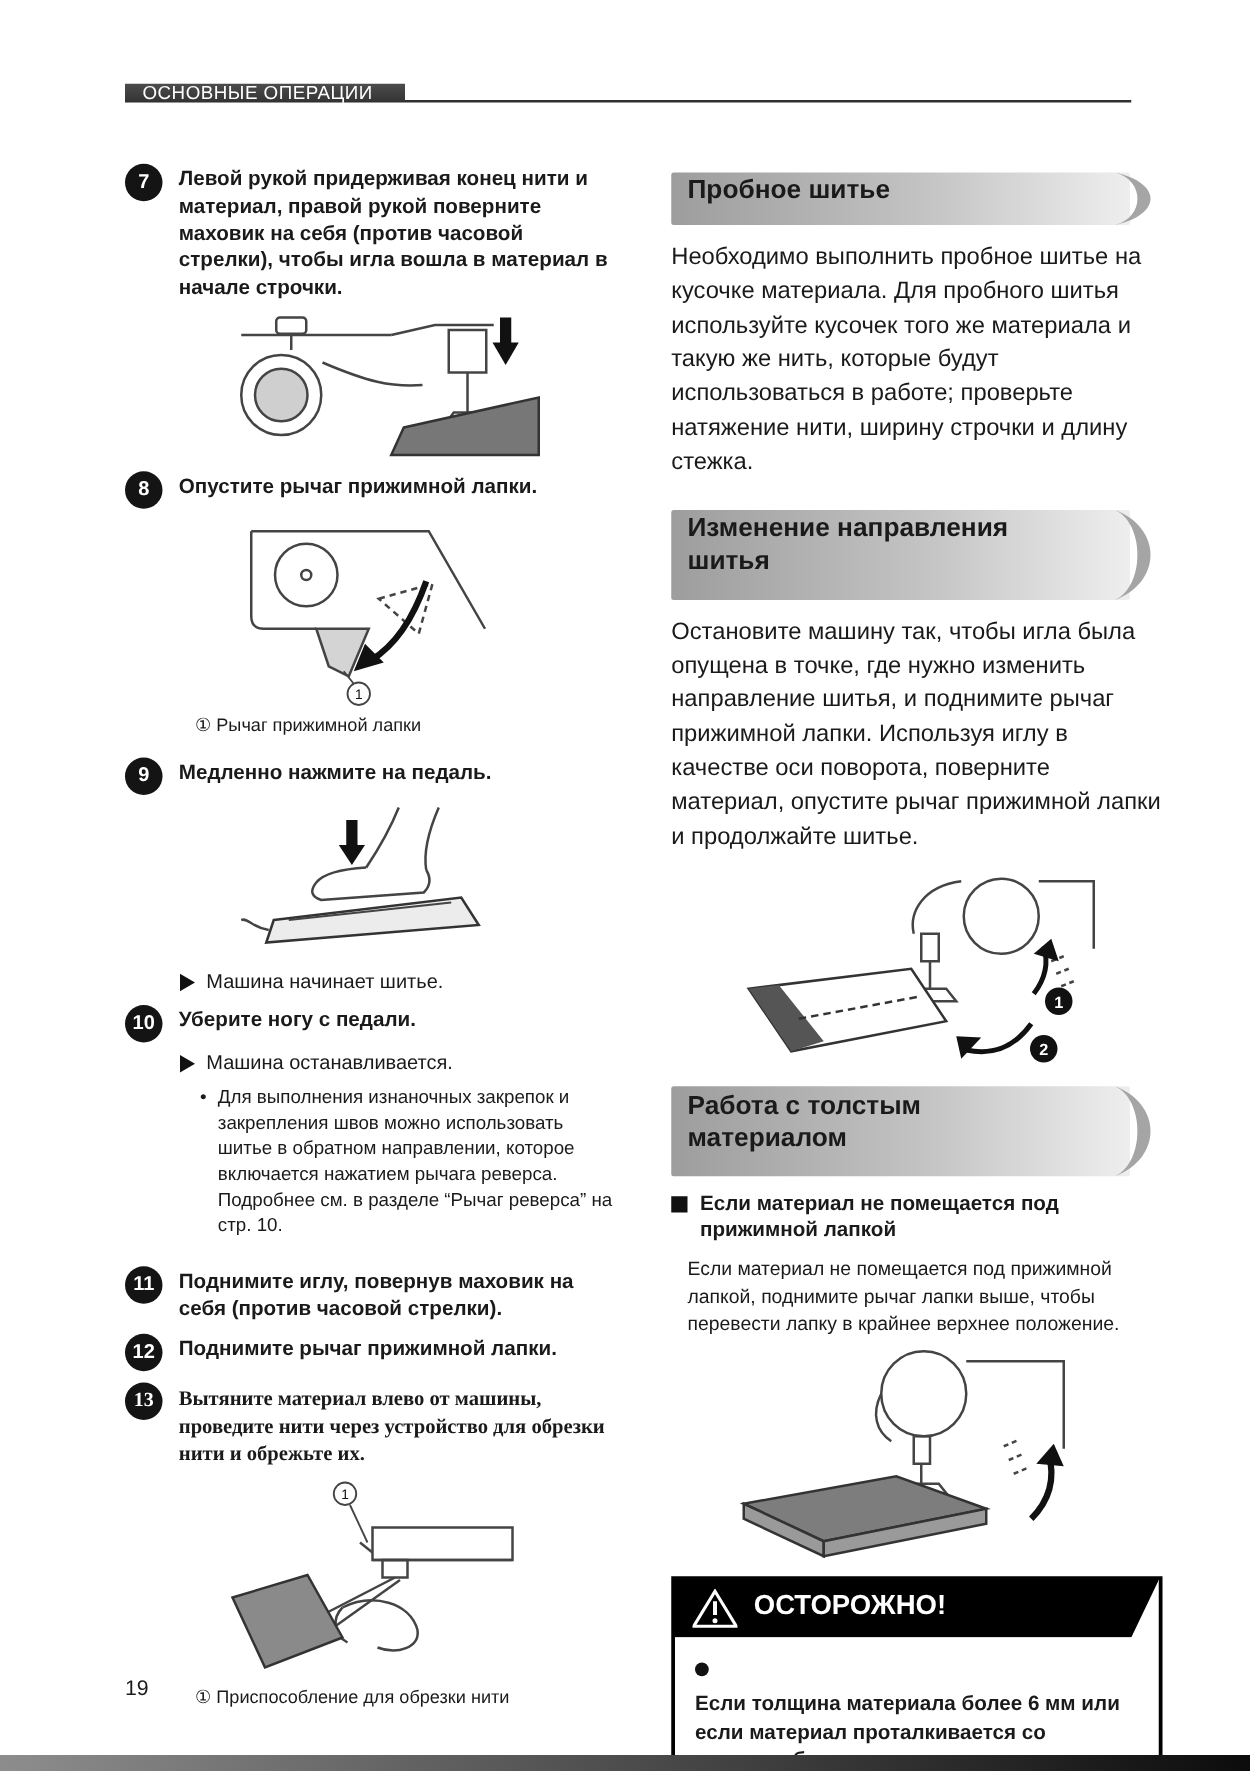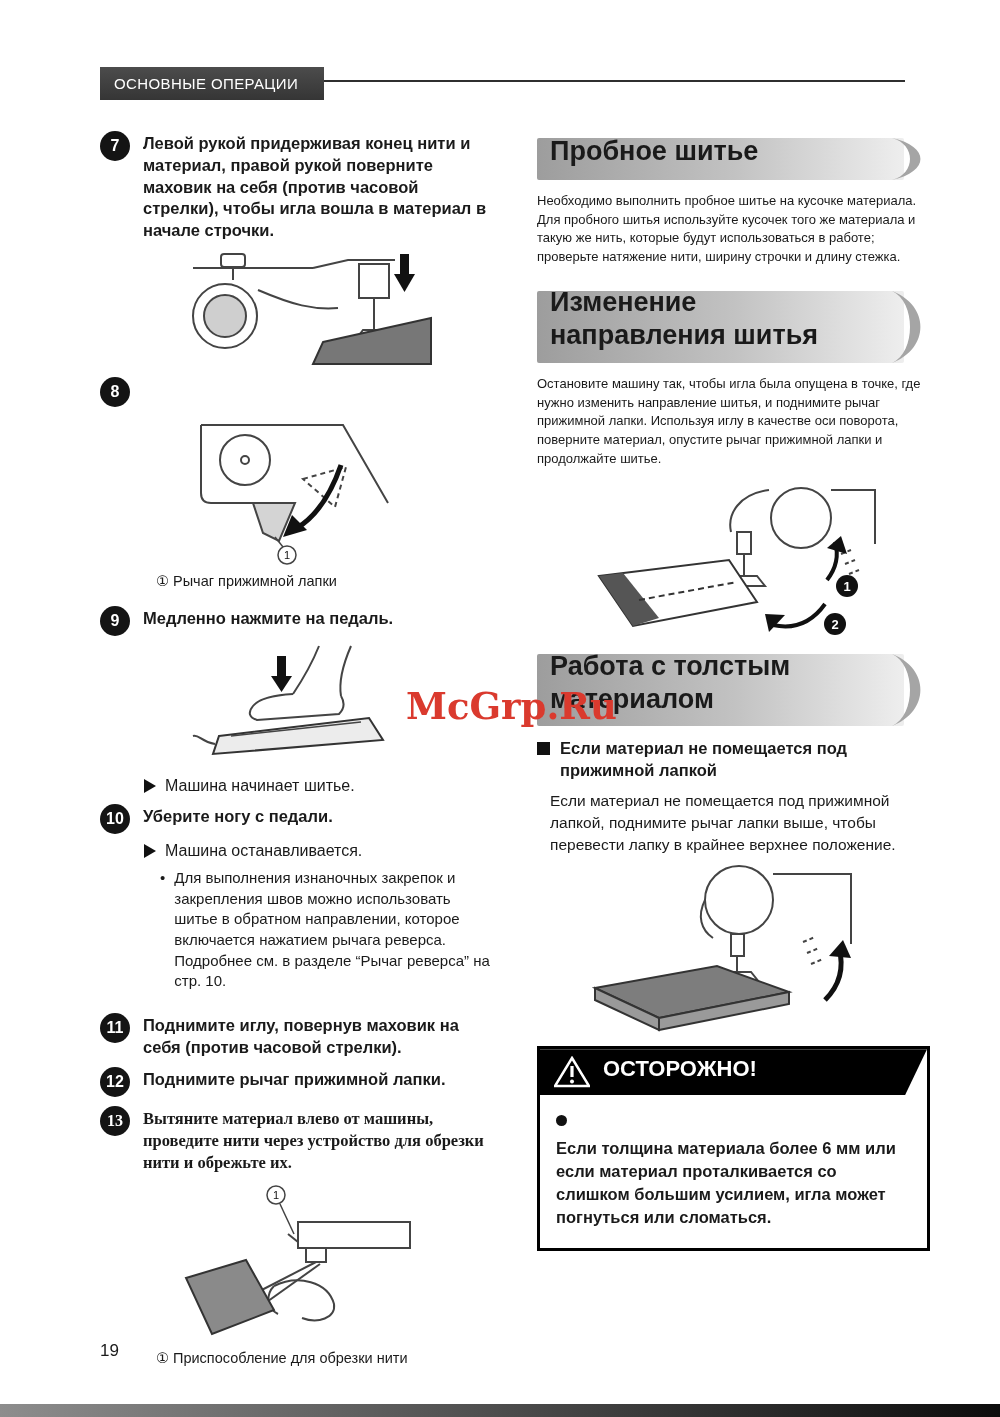--- a/index.html
+++ b/index.html
@@ -6,21 +6,21 @@
   html,body { margin:0; padding:0; background:#ffffff; }
   .page {
     position:relative; width:1000px; height:1417px; background:#ffffff;
     font-family:"Liberation Sans","DejaVu Sans",sans-serif; color:#1a1a1a;
     overflow:hidden;
   }
 
   
   .header-rule { position:absolute; left:100px; top:80px; width:805px; height:2px; background:#2f2f2f; }
   .header-bar {
-    position:absolute; left:100px; top:67px; width:224px; height:33px;
+    position:absolute; left:100px; top:67px; width:224px; height:14px;
     background:linear-gradient(180deg,#4c4c4c,#353535);
     color:#fff; display:flex; align-items:center; padding-left:14px;
     font-size:15px; letter-spacing:.4px;
   }
 
   
   .col-left  { position:absolute; left:100px; top:130px; width:396px; }
   .col-right { position:absolute; left:537px; top:138px; width:393px; }
 
   
@@ -42,24 +42,24 @@
   .note { display:flex; gap:9px; margin:4px 0 20px 60px; font-size:15px; line-height:1.38; width:332px; }
   .note-bullet { flex:none; }
 
   
   .sec-head { position:relative; height:42px; margin-bottom:12px; }
   .sec-head.tall { height:72px; }
   .sec-bar {
     position:absolute; left:0; top:0; bottom:0; right:26px;
     background:linear-gradient(90deg,#9d9d9d 0%,#c3c3c3 55%,#eeeeee 100%);
     display:flex; align-items:center; padding:0 56px 15px 13px;
-    font-size:27px; font-weight:bold; line-height:1.22; border-radius:2px;
+    font-size:21px; font-weight:bold; line-height:1.22; border-radius:2px;
   }
   .sec-crescent { position:absolute; right:0; top:0; height:100%; width:52px; }
-  .sec-body { font-size:13px; line-height:1.44; margin-bottom:16px; }
+  .sec-body { font-size:19px; line-height:1.44; margin-bottom:16px; }
 
   .subhead { display:flex; gap:10px; font-weight:bold; font-size:16.5px; line-height:1.3; margin:4px 0 9px; }
   .sq-bullet { width:13px; height:13px; background:#111; margin-top:4px; flex:none; }
   .subbody { margin-left:13px; font-size:15.5px; line-height:1.42; margin-bottom:8px; }
 
   
   .warning { border:3px solid #000; margin-top:12px; }
   .warn-head {
     background:#000; color:#fff; font-weight:bold; font-size:22px;
     display:flex; align-items:flex-start; gap:13px; padding:7px 14px;
@@ -111,20 +111,21 @@
         <polygon points="160,92 268,68 268,114 150,114" fill="#777" stroke="#333" stroke-width="2"></polygon>
         <g fill="#111">
             <rect x="237" y="4" width="9" height="22"></rect>
             <polygon points="231,24 252,24 241.5,42"></polygon>
           </g>
       </svg>
     </div>
 
     <div class="step">
       <div class="step-num">8</div>
+      <div class="step-title">Опустите рычаг прижимной лапки.</div>
     </div>
     <div class="illus">
       <svg width="230" height="150" viewBox="0 0 230 150">
         <g stroke="#444" stroke-width="2" fill="none">
           <path d="M18 10 H160 L205 88"></path>
           <path d="M18 10 V78 Q18 88 28 88 H70"></path>
           <circle cx="62" cy="45" r="25"></circle>
             <circle cx="62" cy="45" r="4"></circle>
           <path d="M70 88 L112 88 L96 126 L80 118 Z" fill="#d4d4d4"></path>
           <path d="M120 64 L163 52 L152 92 Z" stroke-dasharray="5 4"></path>
@@ -294,17 +295,16 @@
         <span>ОСТОРОЖНО!</span>
       </div>
       <div class="warn-body">
         <span class="warn-bullet"></span>
         <span>Если толщина материала более 6 мм или если материал проталкивается со слишком большим усилием, игла может погнуться или сломаться.</span>
       </div>
     </div>
 
   </div>
 
-  <div class="watermark">McGrp.Ru</div>
   <div class="page-num">19</div>
   <div class="bottom-bar"></div>
 
 </div>
 
 </body></html>

